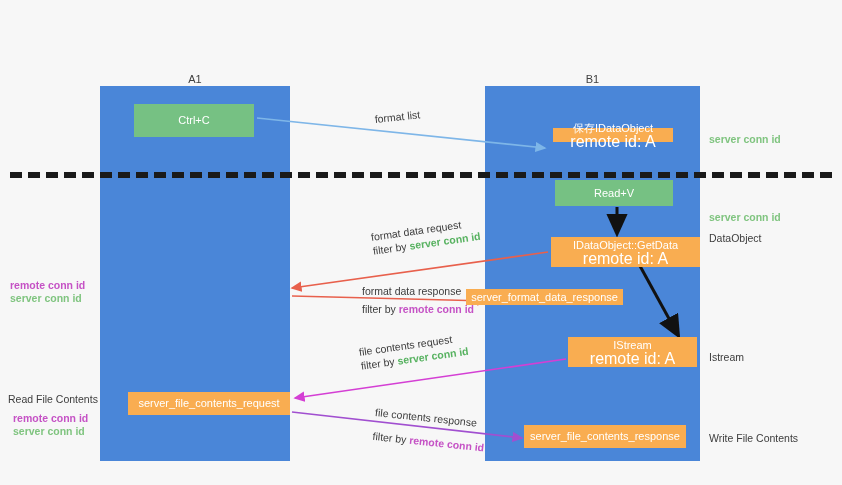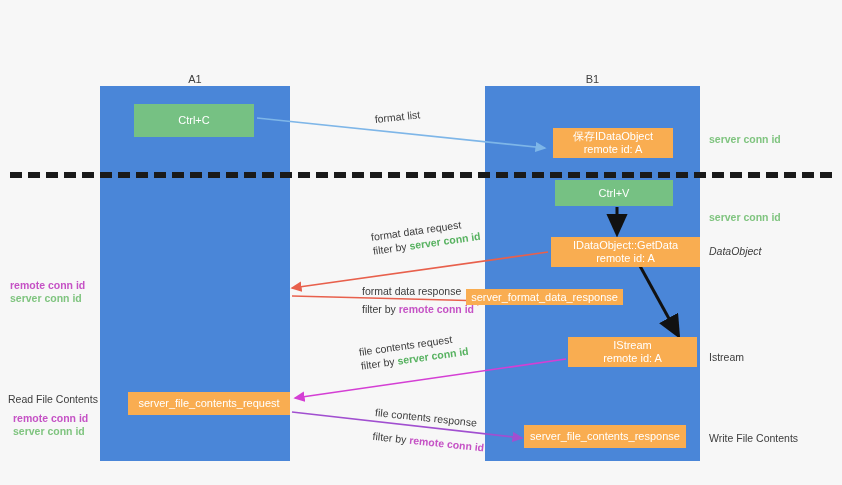--- a/index.html
+++ b/index.html
@@ -50,21 +50,21 @@
     align-items: center;
     justify-content: center;
     color: #ffffff;
     font-size: 11px;
     line-height: 13px;
     text-align: center;
     padding: 2px 4px;
   }
   .box.orange { background: #f9ad51; }
   .box.green  { background: #76c183; }
-  .box .l2 { font-size: 11px; }
+  .box .l2 { font-size: 16px; }
 
   .dashline {
     position: absolute;
     left: 10px;
     right: 10px;
     top: 172px;
     height: 0;
     border-top: 6px dashed #1a1a1a;
   }
 
@@ -148,27 +148,27 @@
 
     <line x1="566" y1="359" x2="295" y2="398" stroke="#d43fd4" stroke-width="1.6" marker-end="url(#ah-magenta)"></line>
 
     <line x1="292" y1="412" x2="522" y2="438" stroke="#a14fd0" stroke-width="1.6" marker-end="url(#ah-purple)"></line>
   </svg>
 
   <div class="box green" style="left:134px; top:104px; width:120px; height:33px;">
     <span>Ctrl+C</span>
   </div>
 
-  <div class="box orange" style="left:553px; top:128px; width:120px; height:30px;">
+  <div class="box orange" style="left:553px; top:128px; width:120px; height:14px;">
     <span>保存IDataObject</span>
     <span class="l2">remote id: A</span>
   </div>
 
   <div class="box green" style="left:555px; top:180px; width:118px; height:26px;">
-    <span>Ctrl+V</span>
+    <span>Read+V</span>
   </div>
 
   <div class="box orange" style="left:551px; top:237px; width:149px; height:30px;">
     <span>IDataObject::GetData</span>
     <span class="l2">remote id: A</span>
   </div>
 
 
   <div class="box orange" style="left:466px; top:289px; width:157px; height:16px;">
     <span>server_format_data_response</span>
@@ -223,17 +223,17 @@
 
   <div class="side-label purple" style="left:10px; top:278px;">remote conn id</div>
   <div class="side-label green" style="left:10px; top:291px;">server conn id</div>
 
   <div class="side-label" style="left:8px; top:392px;">Read File Contents</div>
   <div class="side-label purple" style="left:13px; top:411px;">remote conn id</div>
   <div class="side-label green" style="left:13px; top:424px;">server conn id</div>
 
   <div class="side-label green right" style="left:709px; top:132px;">server conn id</div>
   <div class="side-label green right" style="left:709px; top:210px;">server conn id</div>
-  <div class="side-label right" style="left:709px; top:244px;font-style:italic;">DataObject</div>
+  <div class="side-label right" style="left:709px; top:231px;">DataObject</div>
   <div class="side-label right" style="left:709px; top:350px;">Istream</div>
   <div class="side-label right" style="left:709px; top:431px;">Write File Contents</div>
 
 </div>
 
 </body></html>

